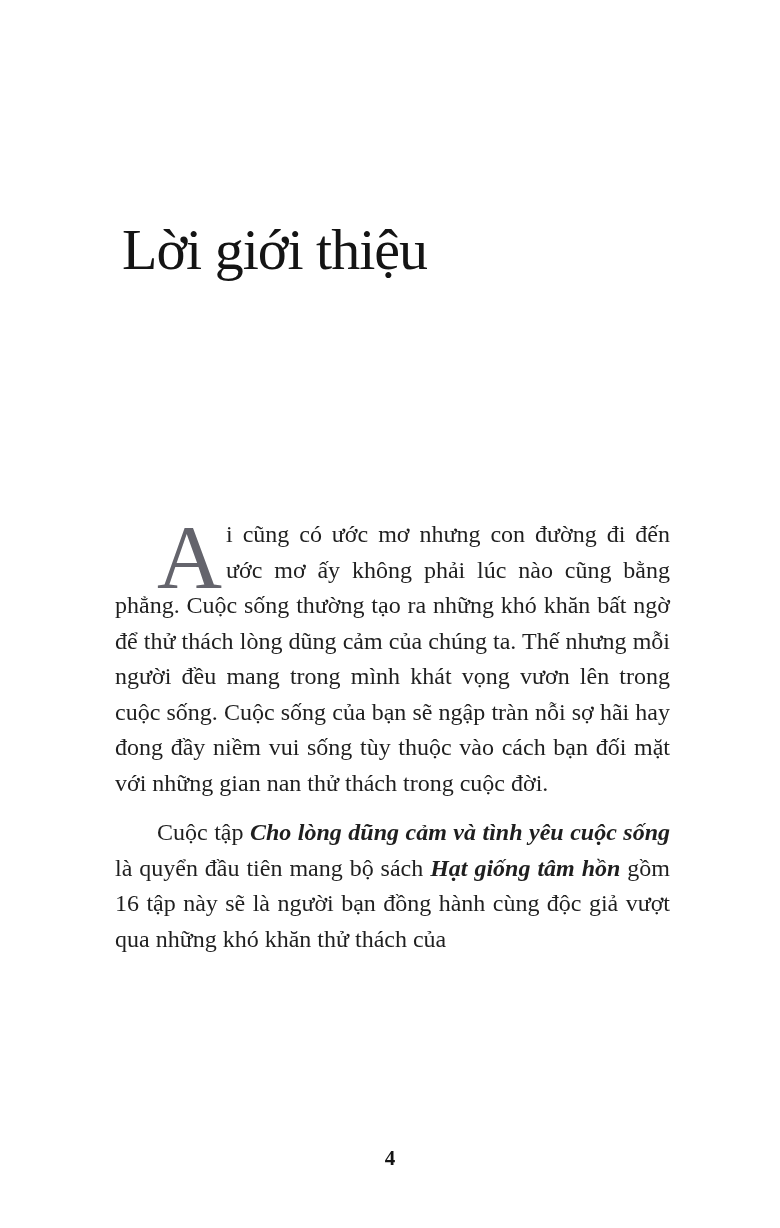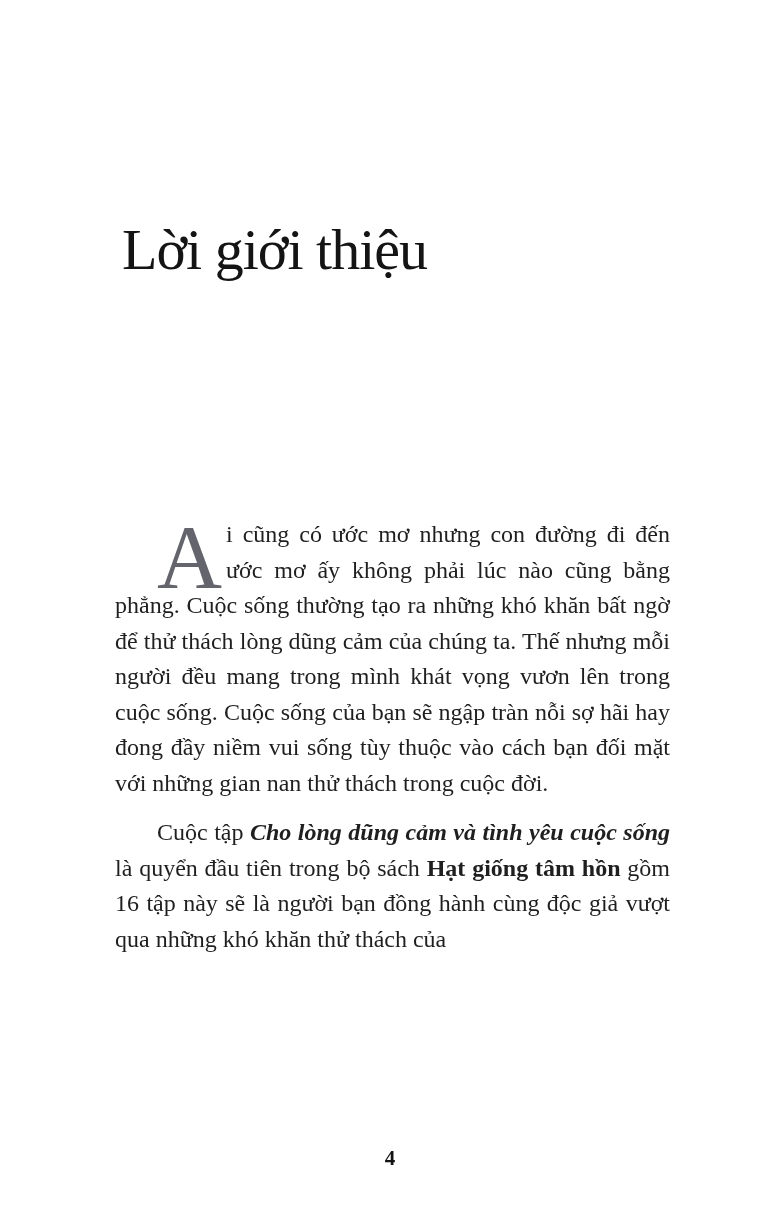--- a/index.html
+++ b/index.html
@@ -55,20 +55,21 @@
     line-height: 82px;
     text-align: center;
     color: #64646c;
   }
   .bi {
     font-weight: bold;
     font-style: italic;
   }
   .b {
     font-weight: bold;
+    font-style: italic;
   }
   .page-number {
     position: absolute;
     left: 0;
     top: 1146px;
     width: 100%;
     text-align: center;
     font-size: 21px;
     font-weight: bold;
     color: #141414;
@@ -78,19 +79,19 @@
 <body>
 
 <div class="page">
 
   <h1 class="title">Lời giới thiệu</h1>
 
   <div class="body-text">
 
     <p class="para para-first"><span class="dropcap">A</span><span>i cũng có ước mơ nhưng con đường đi đến ước mơ ấy không phải lúc nào cũng bằng phẳng. Cuộc sống thường tạo ra những khó khăn bất ngờ để thử thách lòng dũng cảm của chúng ta. Thế nhưng mỗi người đều mang trong mình khát vọng vươn lên trong cuộc sống. Cuộc sống của bạn sẽ ngập tràn nỗi sợ hãi hay đong đầy niềm vui sống tùy thuộc vào cách bạn đối mặt với những gian nan thử thách trong cuộc đời.</span></p>
 
-    <p class="para para-indent"><span>Cuộc tập </span><span class="bi">Cho lòng dũng cảm và tình yêu cuộc sống</span><span> là quyển đầu tiên trong bộ sách </span><span class="b">Hạt giống tâm hồn</span><span> gồm 16 tập này sẽ là người bạn đồng hành cùng độc giả vượt qua những khó khăn thử thách của</span></p>
+    <p class="para para-indent"><span>Cuộc tập </span><span class="bi">Cho lòng dũng cảm và tình yêu cuộc sống</span><span> là quyển đầu tiên mang bộ sách </span><span class="b">Hạt giống tâm hồn</span><span> gồm 16 tập này sẽ là người bạn đồng hành cùng độc giả vượt qua những khó khăn thử thách của</span></p>
 
   </div>
 
   <div class="page-number">4</div>
 
 </div>
 
 </body></html>

